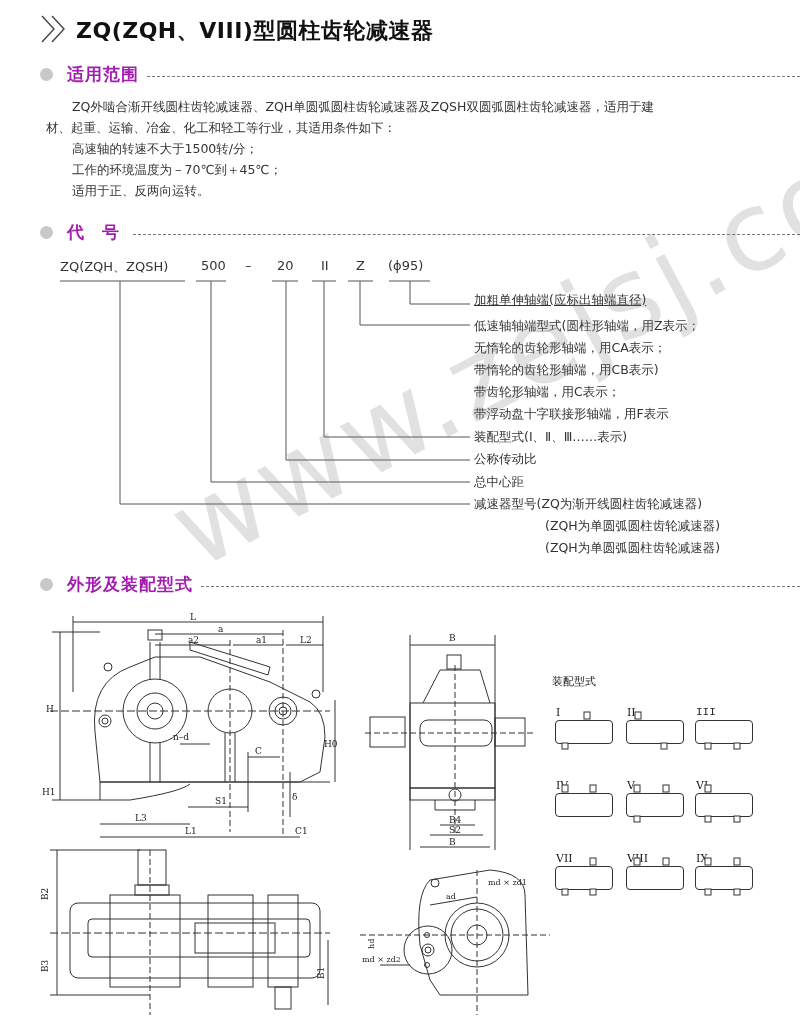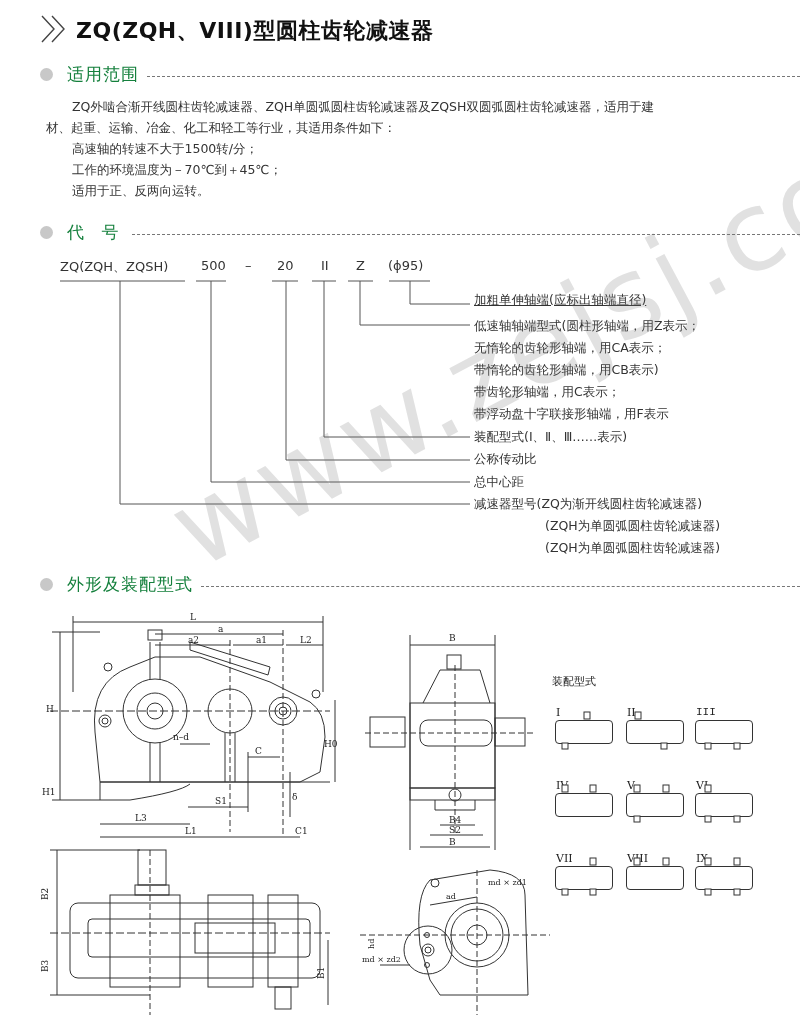--- a/index.html
+++ b/index.html
@@ -8,21 +8,21 @@
     font-family:"DejaVu Sans","Liberation Sans",sans-serif; color:#2a2a2a;
   }
   .abs { position:absolute; }
   .title {
     left:76px; top:16px; font-size:22px; font-weight:bold; color:#111; letter-spacing:0.5px;
     white-space:nowrap;
   }
   .title-chev { left:40px; top:14px; }
   .sec-head { position:absolute; left:40px; height:26px; display:flex; align-items:center; width:760px; }
   .sec-dot { width:13px; height:13px; border-radius:50%; background:#c8c8c8; margin-right:14px; flex:none; }
-  .sec-label { font-size:17px; font-weight:normal; color:#15803d; white-space:nowrap; letter-spacing:1px; }
+  .sec-label { font-size:17px; font-weight:bold; color:#a21caf; white-space:nowrap; letter-spacing:1px; }
   .sec-rule { flex:1; margin-left:8px; border-top:1px dashed #777; height:0; margin-top:4px; }
   .para { position:absolute; font-size:12.5px; line-height:20.5px; color:#333; white-space:nowrap; }
   .code-row { position:absolute; top:258px; font-size:13px; color:#333; white-space:nowrap; }
   .legend { position:absolute; left:474px; font-size:12.5px; color:#333; white-space:nowrap; line-height:20px; }
   .watermark {
     position:absolute; left:150px; top:480px; font-size:110px; color:rgba(120,120,120,0.22);
     transform:rotate(-28deg); transform-origin:left top; font-family:"DejaVu Sans",sans-serif; white-space:nowrap;
     letter-spacing:4px; pointer-events:none;
   }
   .mount-label { position:absolute; font-family:"DejaVu Serif",serif; font-size:11px; color:#222; }

